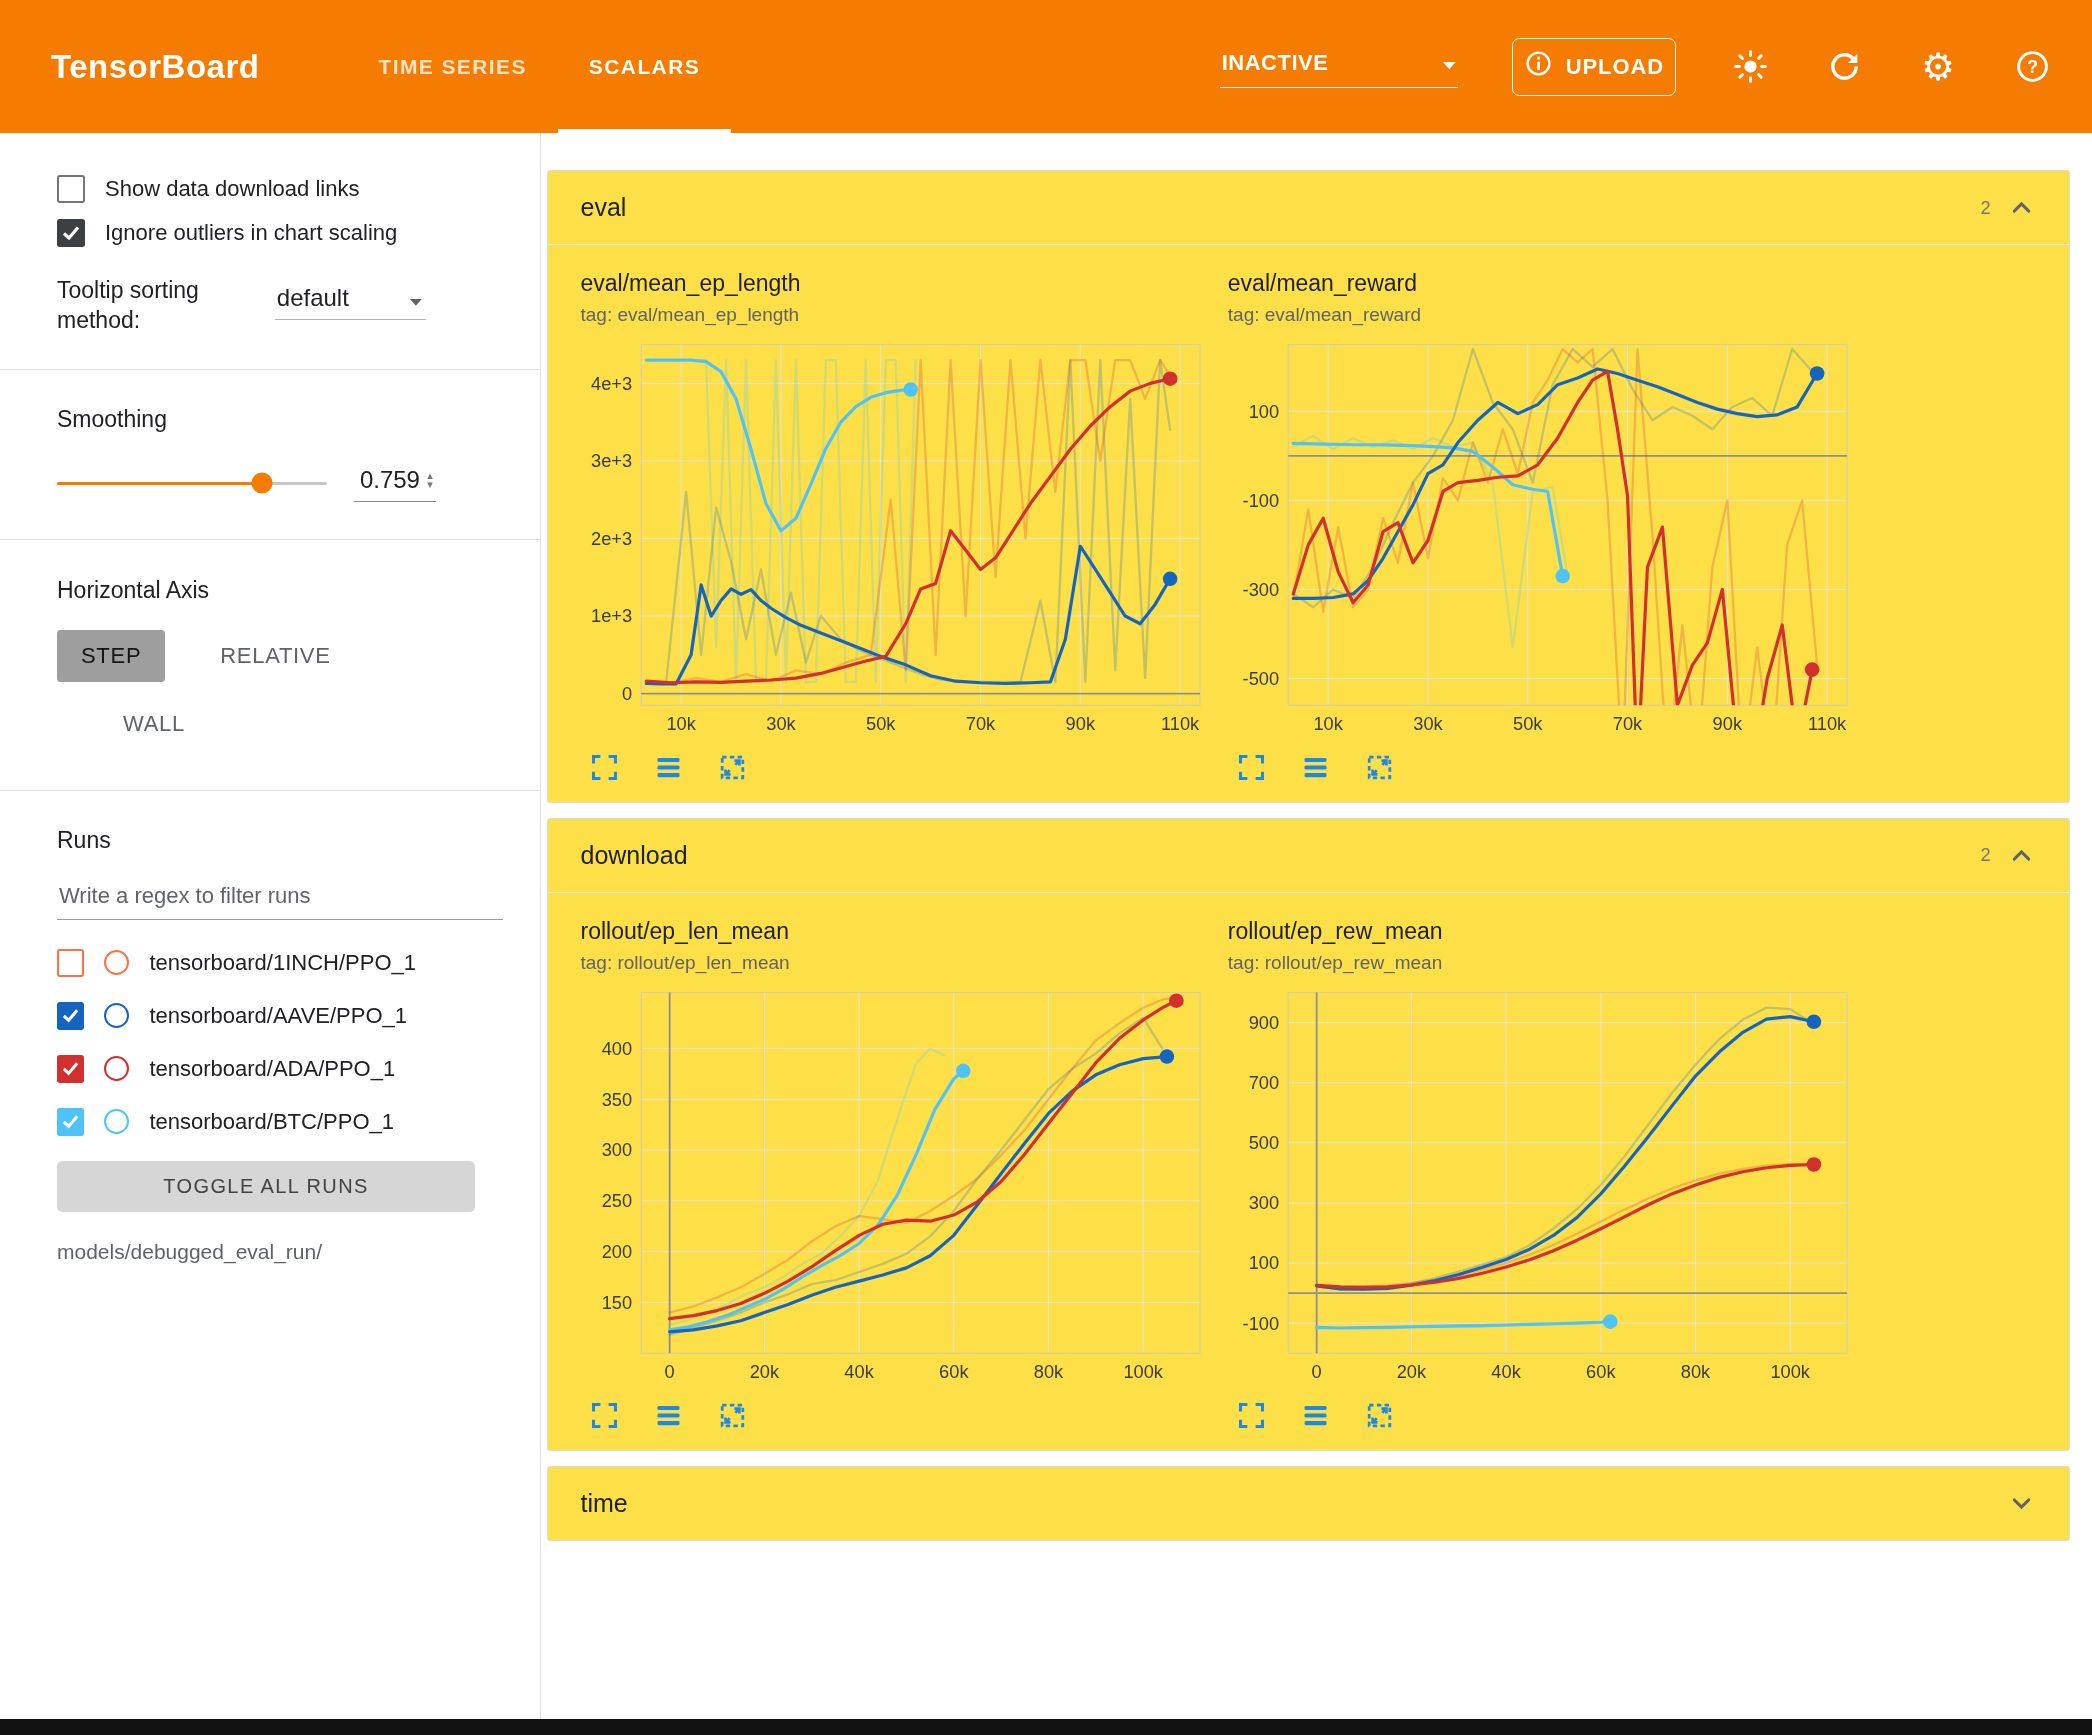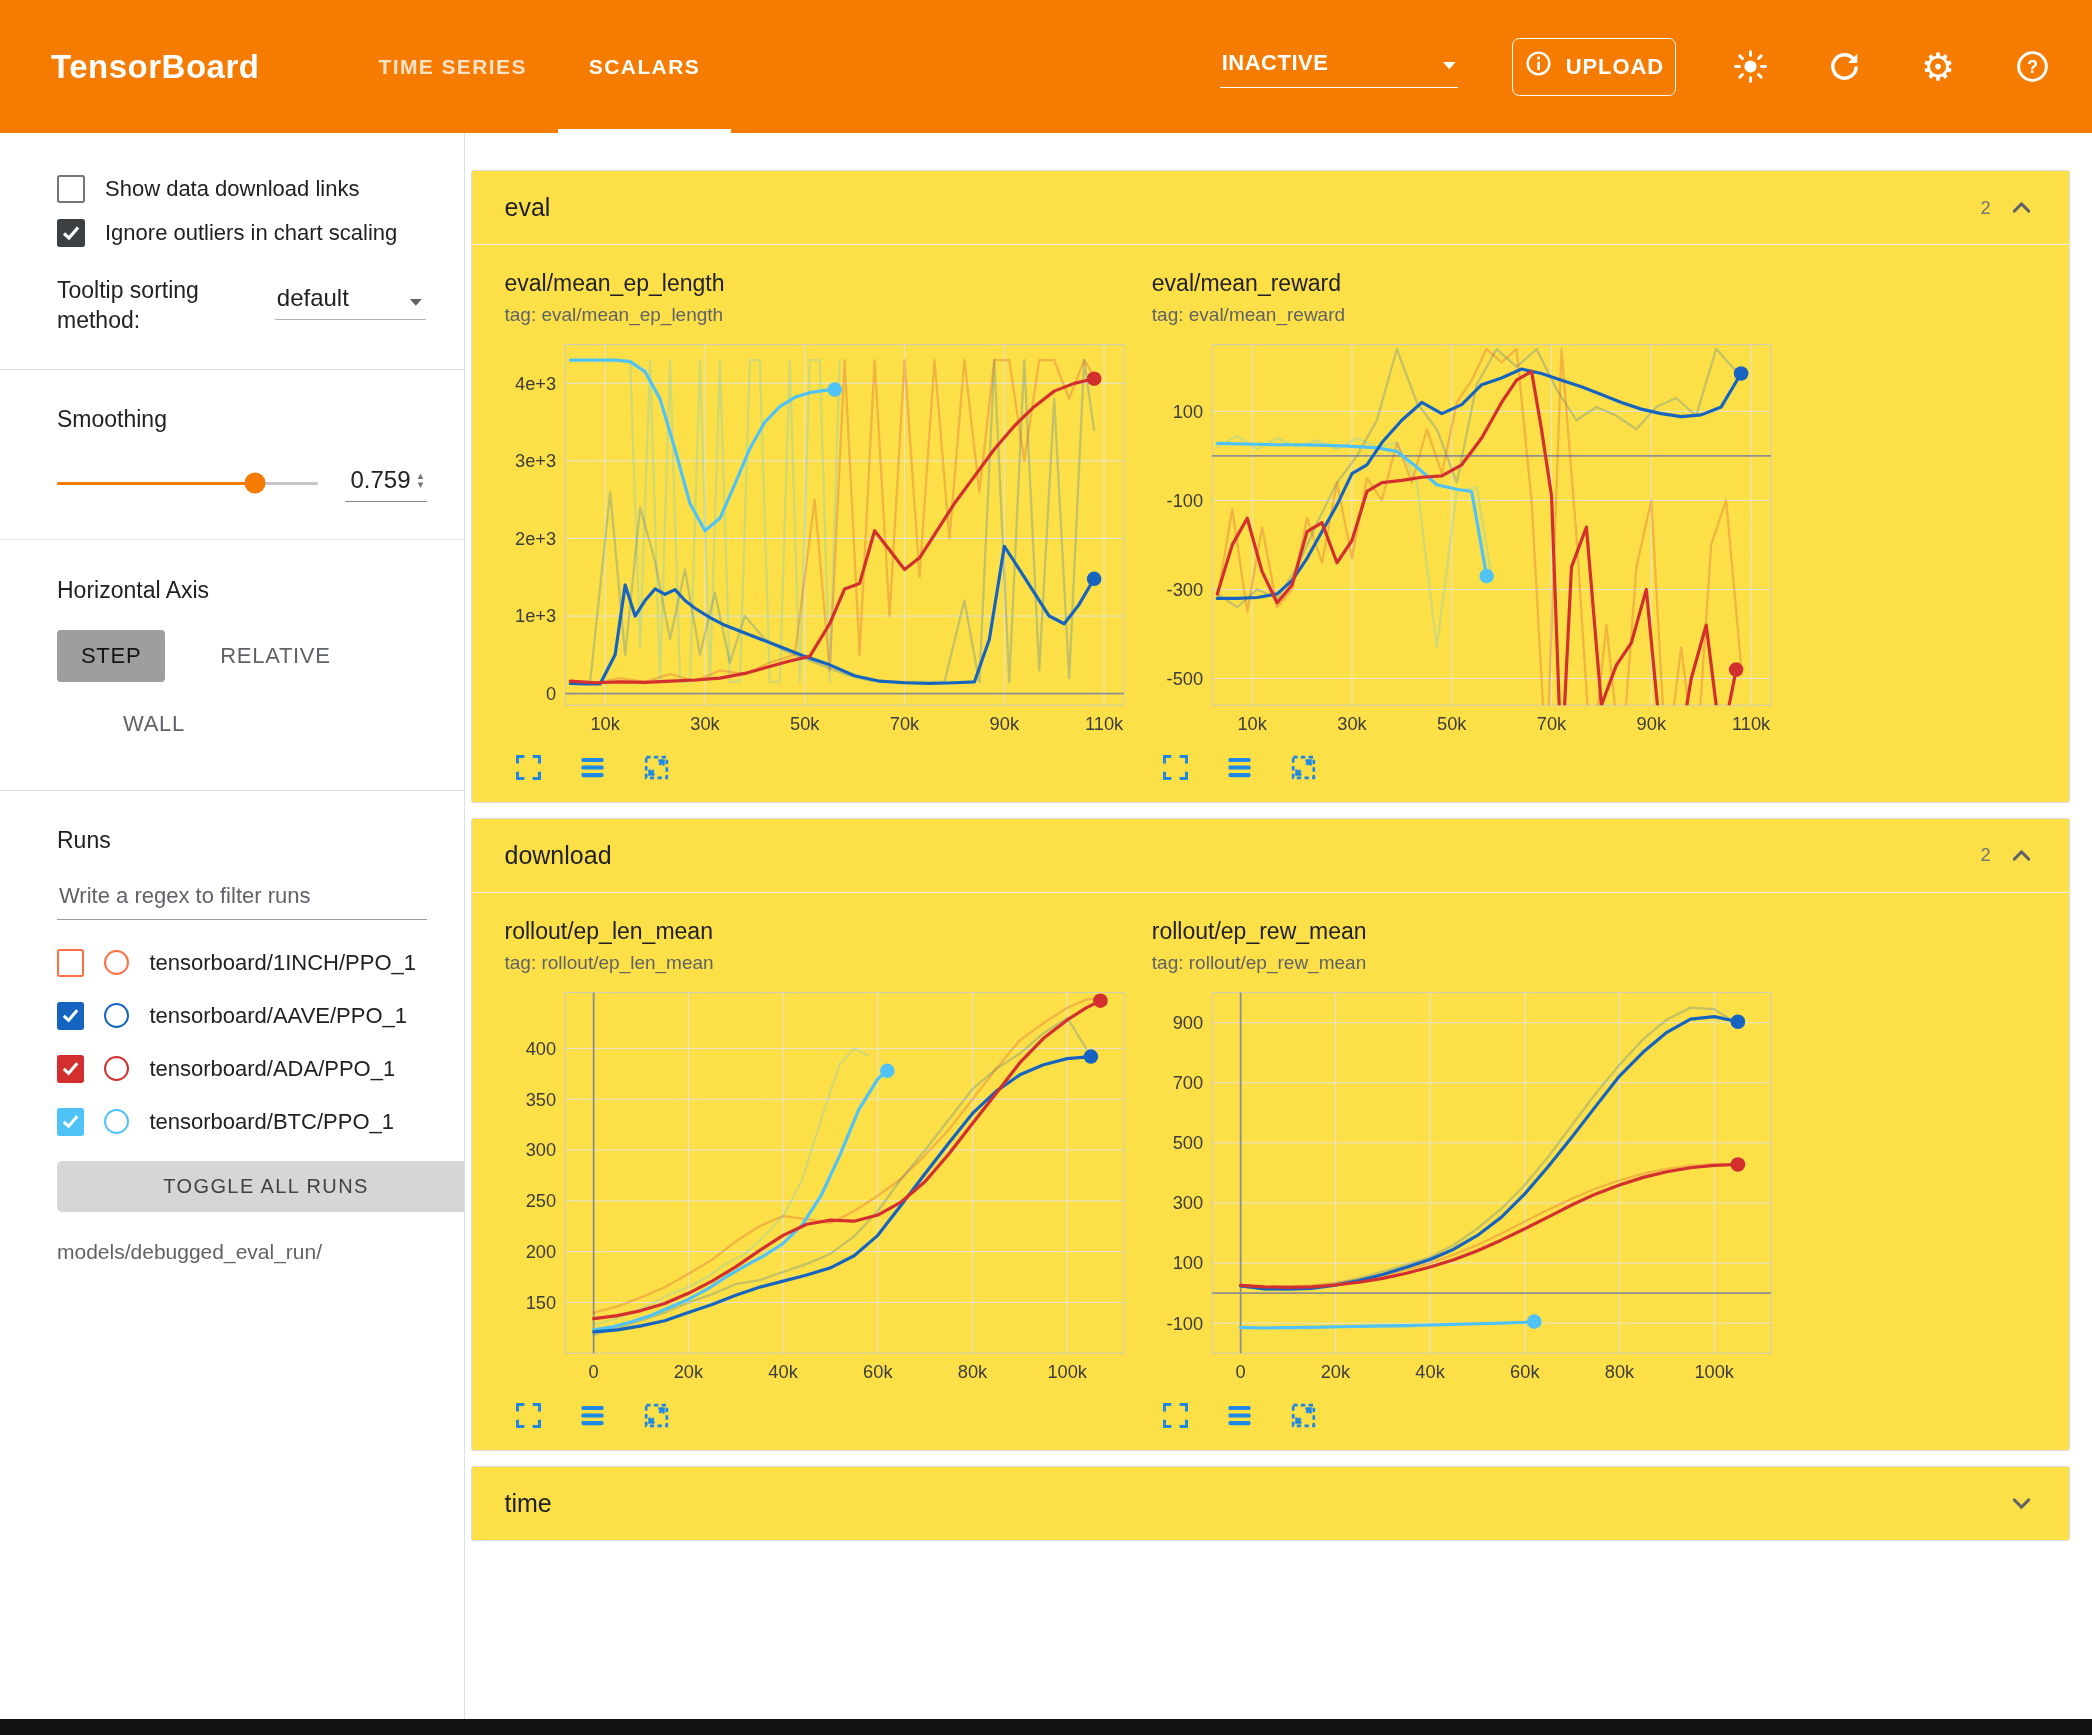--- a/index.html
+++ b/index.html
@@ -22,21 +22,21 @@
     font-size:22px; font-weight:bold; letter-spacing:0.9px; font-family:inherit; cursor:pointer; }
   .icon-btn { width:40px; height:40px; display:flex; align-items:center; justify-content:center; cursor:pointer; }
   .icon-btn svg { width:35px; height:35px; }
   .gear-glyph { font-size:38px; line-height:1; color:#fff; }
 
   
   .content { flex:1; display:flex; overflow:hidden; }
   .bottom-strip { height:16.4px; flex:none; background:#121212; }
 
   
-  .sidebar { width:465px; flex:none; border-right:0.9px solid #e0e0e0; overflow:hidden; padding-top:42px; }
+  .sidebar { width:541px; flex:none; border-right:0.9px solid #e0e0e0; overflow:hidden; padding-top:42px; }
   .pref-row { display:flex; align-items:center; gap:20px; margin:0 27.4px 16.4px 57px; font-size:22px; color:#202124; }
   .cb { width:28px; height:28px; border-radius:2.7px; flex:none; display:flex; align-items:center; justify-content:center; cursor:pointer; }
   .cb.unchecked { border:2.3px solid #757575; background:#fff; }
   .cb.checked { background:#3c4043; }
   .cb svg { width:24px; height:24px; }
   .tooltip-row { display:flex; align-items:flex-start; gap:31px; margin:27.4px 37px 0 57px; }
   .tooltip-label { width:187px; font-size:23px; line-height:1.32; color:#202124; }
   .select { min-width:151px; display:flex; align-items:center; justify-content:space-between; gap:16.4px;
     border-bottom:0.9px solid #b5b5b5; padding:3.7px 3.7px 7.3px 1.8px; font-size:24px; color:#202124; cursor:pointer; margin-top:5.5px; }
   .divider { height:0.9px; background:#e0e0e0; }

